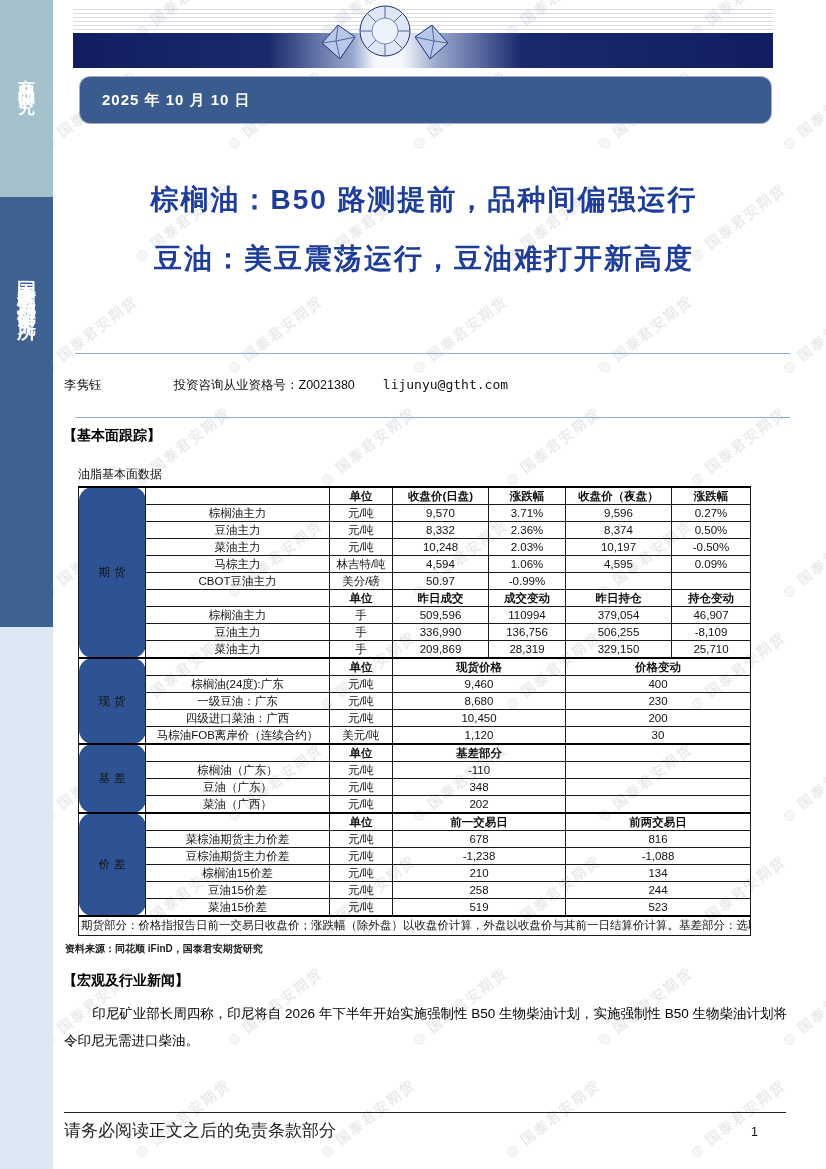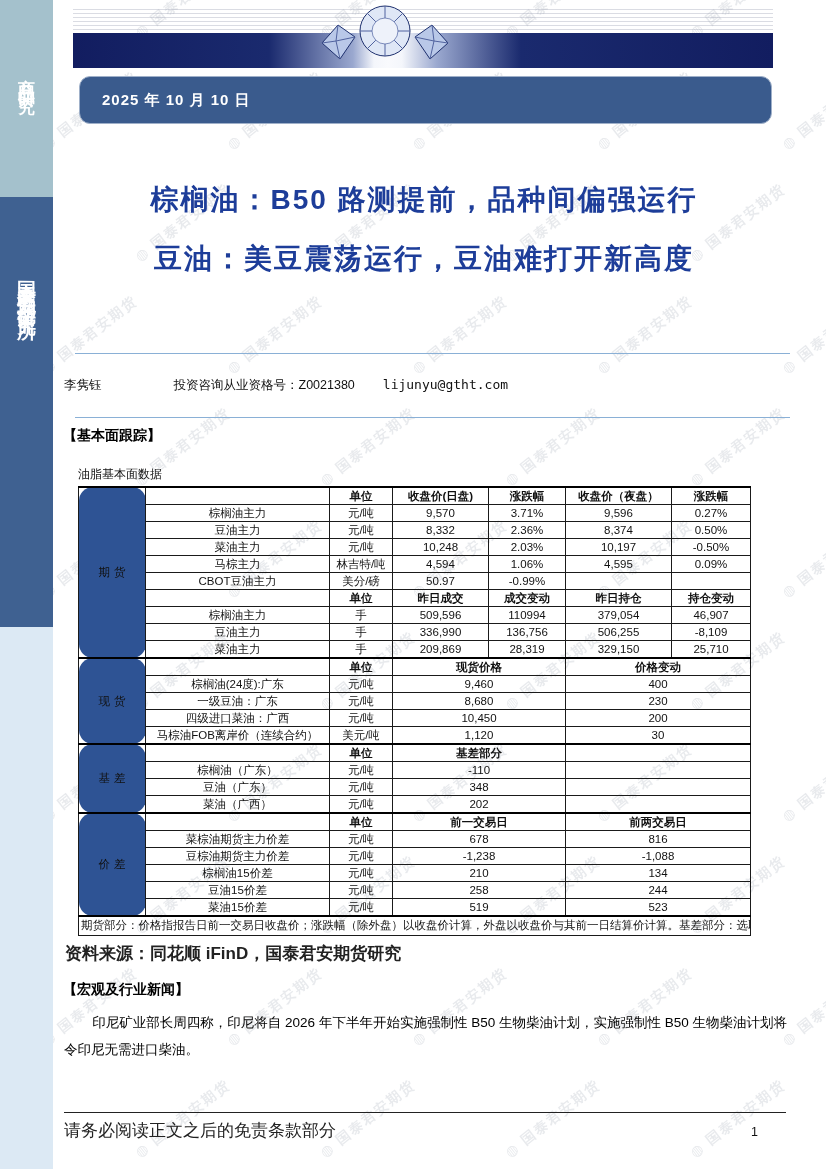--- a/index.html
+++ b/index.html
@@ -51,21 +51,21 @@
   .main{position:absolute;left:64px;top:466px;width:728px;z-index:1;}
   .table-caption{font-size:12px;color:#111;margin:0 0 3px 14px;}
   table.fund{margin-left:14px;width:672px;border-collapse:collapse;table-layout:fixed;background:transparent;}
   table.fund td{border:1.5px solid #1a1a1a;text-align:center;font-size:11.5px;height:16px;
                 padding:0 2px;color:#111;white-space:nowrap;overflow:hidden;}
   td.group-cell{background:#2e5394;color:#fff;font-size:12px;letter-spacing:4px;text-indent:4px;border-radius:14px;}
   td.header-cell{font-weight:bold;font-size:12px;}
   tr.section-start td{border-top:2.5px solid #000;}
   td.note-cell{text-align:left;font-size:10.5px;line-height:1.55;padding:4px 8px;
                white-space:normal;height:auto;color:#222;}
-  .source-line{font-size:17px;font-weight:bold;color:#222;margin:6px 0 0 1px;}
+  .source-line{font-size:10px;font-weight:bold;color:#222;margin:6px 0 0 1px;}
   .news-head{font-size:14px;font-weight:bold;color:#000;margin:16px 0 0 -1px;}
   .news-p{font-size:13.5px;line-height:2.05;color:#000;text-indent:2.1em;margin:10px 0 0 0;}
 
   
   .footer{position:absolute;left:64px;top:1112px;width:722px;border-top:1.5px solid #222;
           display:flex;justify-content:space-between;align-items:baseline;padding-top:6px;z-index:1;}
   .footer-text{font-size:17px;color:#222;}
   .page-num{font-size:12.5px;color:#111;margin-right:28px;}
 </style>
 </head>

